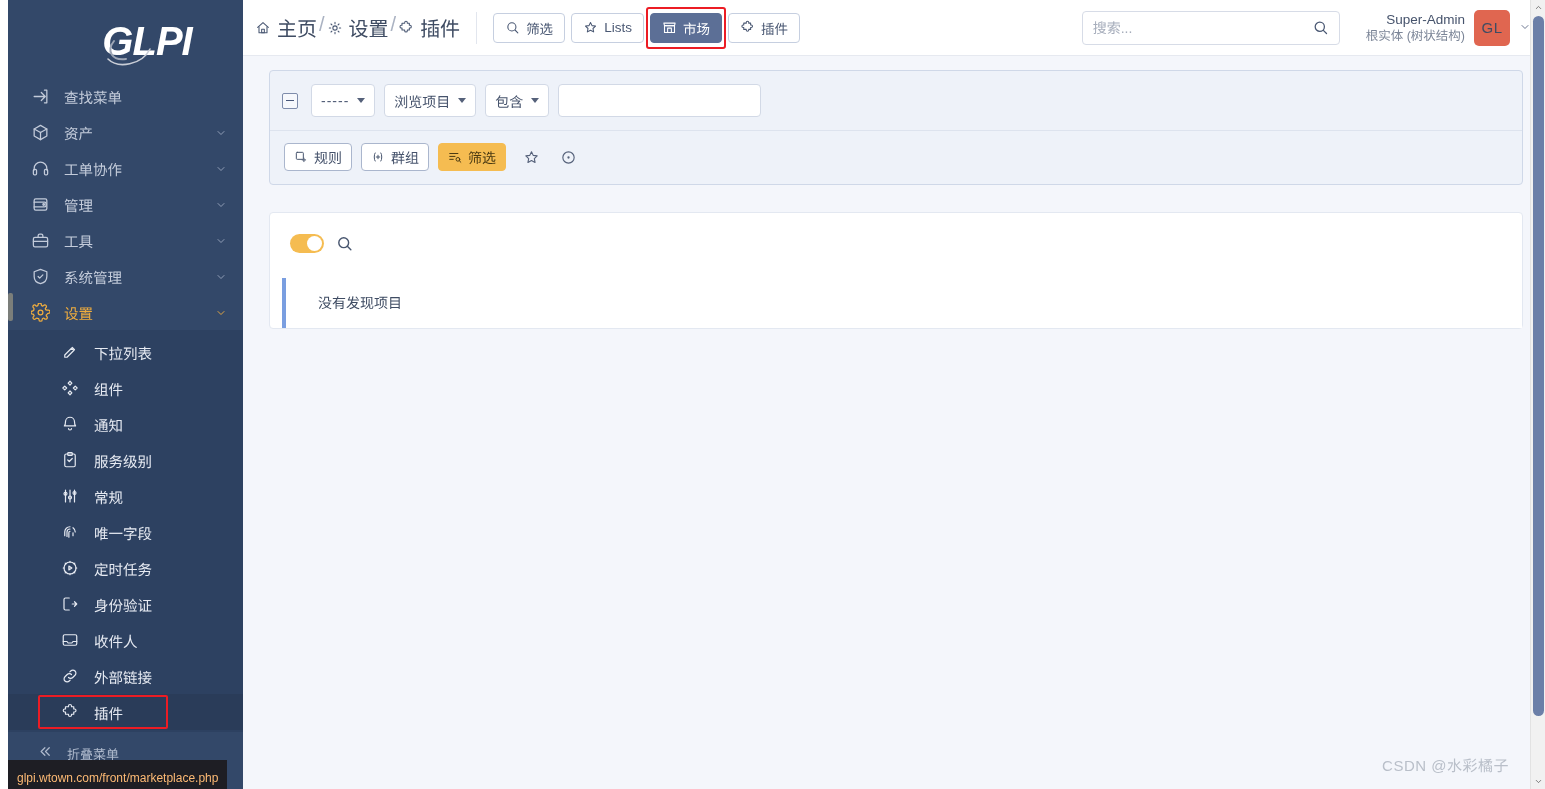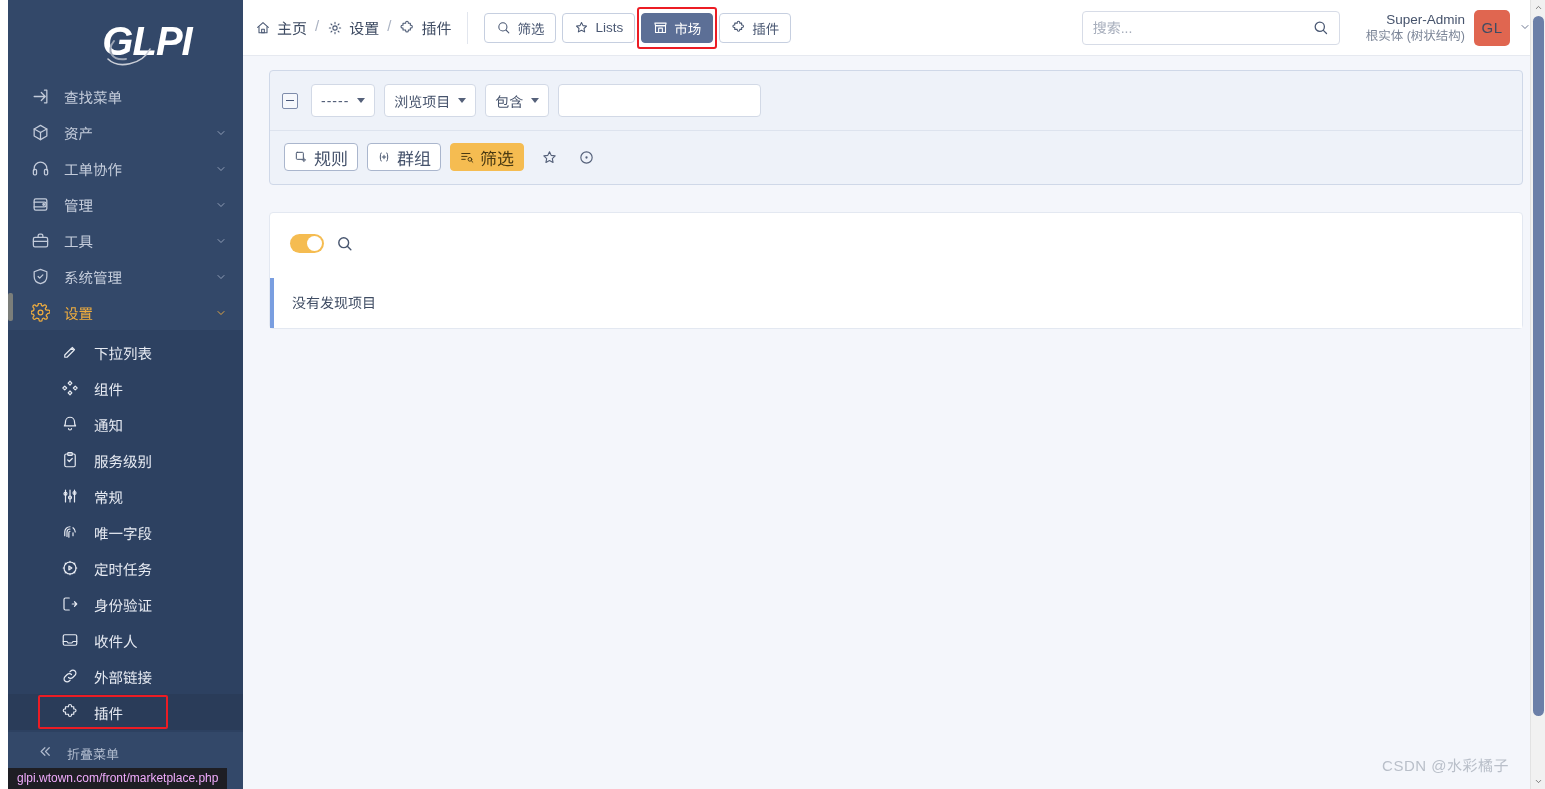--- a/index.html
+++ b/index.html
@@ -75,35 +75,35 @@
   }
 
   .collapse-row {
     display: flex; align-items: flex-start; gap: 14px;
     padding: 12px 0 0 30px; color: #aeb9cc; font-size: 13px; cursor: pointer;
   }
   .collapse-row svg { width: 15px; height: 15px; stroke: #aeb9cc; fill:none; stroke-width:2; stroke-linecap:round; stroke-linejoin:round; }
 
   .status-url {
     position: absolute; left: 0; bottom: 0; z-index: 40;
-    background: #1e1e24; color: #f0abfc;
-    font-size: 12px; padding: 3px 9px 4px 9px;
+    background: #1e1e24; color: #fdba74;
+    font-size: 12px; padding: 11px 9px 4px 9px;
     font-family: "Liberation Sans", sans-serif;
     white-space: nowrap;
   }
 
   
   .main { flex: 1; height: 789px; display: flex; flex-direction: column; background: #f4f6fb; position: relative; min-width:0; }
 
   .topbar {
     height: 56px; flex: 0 0 56px; background: #ffffff;
     display: flex; align-items: center; padding: 0 14px 0 12px;
     border-bottom: 1px solid #e6e9f0;
   }
-  .breadcrumb { display: flex; align-items: flex-start; gap: 6px; font-size: 15px; color: #3f4c63; }
+  .breadcrumb { display: flex; align-items: flex-start; font-size: 20px; color: #3f4c63; }
   .crumb { display: flex; align-items: center; gap: 6px; cursor: pointer; color:#3f4c63; }
   .crumb svg { width: 16px; height: 16px; stroke: #4a5873; fill:none; stroke-width:1.6; stroke-linecap:round; stroke-linejoin:round; }
   .crumb-sep { color: #aab2c2; padding: 0 2px; }
 
   .divider-v { width: 1px; height: 32px; background: #e2e6ee; margin: 0 16px; }
 
   .btn-group { display: flex; align-items: center; gap: 6px; position: relative; }
   .gbtn {
     display: flex; align-items: center; gap: 6px;
     height: 30px; padding: 0 11px;
@@ -178,21 +178,21 @@
     border: 1px solid #d2d9e6; border-radius: 4px; outline: none;
     padding: 0 10px; font-size: 14px; color: #46536c;
     font-family: "Liberation Sans", sans-serif;
   }
 
   .action-row { display: flex; align-items: center; gap: 9px; padding: 12px 14px 13px 14px; }
   .abtn {
     display: flex; align-items: center; gap: 6px;
     height: 28px; padding: 0 9px; border-radius: 4px;
     border: 1px solid #aab6cd; background: #ffffff;
-    font-size: 17px; color: #46536c; cursor: pointer; white-space: nowrap; justify-content: space-between;
+    font-size: 14px; color: #46536c; cursor: pointer; white-space: nowrap; justify-content: space-between;
   }
   .abtn svg { width: 14px; height: 14px; stroke: #46536c; fill:none; stroke-width:1.7; stroke-linecap:round; stroke-linejoin:round; }
   .abtn.warn { background: #f5bc51; border-color: #f5bc51; color: #4a3a12; }
   .abtn.warn svg { stroke: #4a3a12; }
   .icon-btn { width: 24px; height: 24px; display:flex; align-items:center; justify-content:center; cursor:pointer; margin-left: 4px; }
   .icon-btn svg { width: 17px; height: 17px; stroke:#55617a; fill:none; stroke-width:1.6; stroke-linecap:round; stroke-linejoin:round; }
 
   .result-card {
     background: #ffffff; border: 1px solid #e3e8f1; border-radius: 4px;
     padding: 16px 0 0 0; min-height: 106px;
@@ -200,22 +200,22 @@
   .toggle-row { display: flex; align-items: center; gap: 11px; padding: 0 0 0 20px; height: 28px; }
   .switch {
     width: 34px; height: 19px; border-radius: 10px; background: #f5bc51;
     position: relative; cursor: pointer; flex: 0 0 34px;
   }
   .switch .knob { position: absolute; top: 2px; right: 2px; width: 15px; height: 15px; border-radius: 50%; background: #ffffff; }
   .toggle-row .srch svg { width: 19px; height: 19px; stroke:#48566f; fill:none; stroke-width:1.8; stroke-linecap:round; stroke-linejoin:round; display:block; }
   .toggle-row .srch { cursor: pointer; }
 
   .alert {
-    margin: 21px 0 0 0; border-left: 4px solid #7a9ee0; background: #ffffff;
-    padding: 14px 0 16px 18px; font-size: 14px; color: #3f4c63;
+    margin: 21px 0 0 12px; border-left: 4px solid #7a9ee0; background: #ffffff;
+    padding: 14px 0 16px 32px; font-size: 14px; color: #3f4c63;
   }
 
   
   .watermark {
     position: absolute; right: 36px; bottom: 14px;
     font-size: 15px; color: #b9bfc9; letter-spacing: .5px; user-select:none;
   }
   .page-scrollbar {
     position: absolute; right: 0; top: 0; width: 15px; height: 789px;
     background: #f1f1f1; border-left: 1px solid #e2e2e2; z-index: 30;

